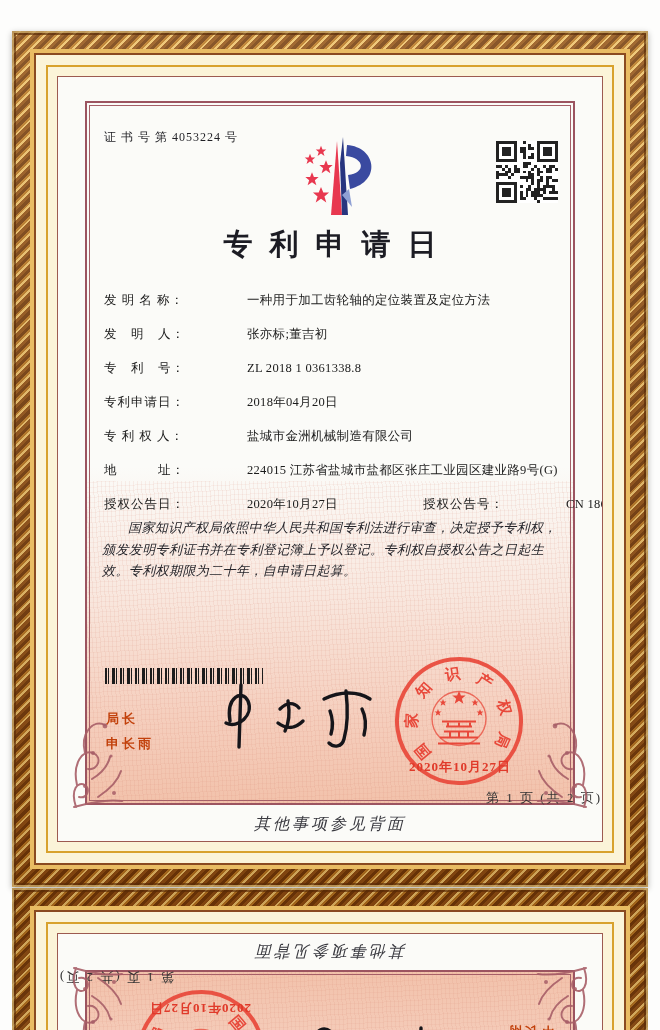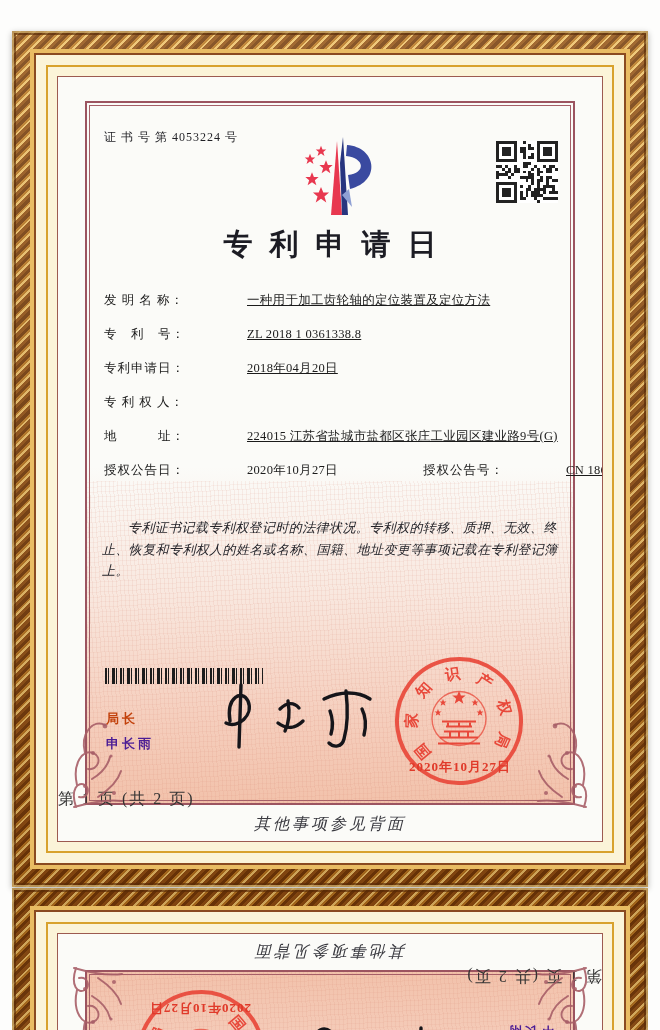--- a/index.html
+++ b/index.html
@@ -32,43 +32,43 @@
 
   .cert-no{position:absolute;left:46px;top:52px;font-size:12px;letter-spacing:1px;color:#1f1f24;}
   .logo{position:absolute;left:232px;top:56px;width:92px;height:90px;}
   .qr{position:absolute;left:438px;top:64px;width:62px;height:62px;background:#fff;}
   .title{position:absolute;left:0;right:0;top:148px;text-align:center;font-size:29px;font-weight:700;
     letter-spacing:17px;text-indent:17px;color:#1c1c24;}
 
   .fields{position:absolute;left:46px;right:22px;top:214px;}
   .frow{display:flex;margin-bottom:15px;font-size:12.5px;line-height:19px;color:#1b1b1b;white-space:pre;gap:44px;}
   .flabel{flex:none;width:99px;letter-spacing:1px;}
-  .fval{letter-spacing:.3px;text-decoration:underline;}
+  .fval{letter-spacing:.3px;}
   .gval{flex:none;width:132px;letter-spacing:.3px;}
 
   .paras{position:absolute;left:44px;right:34px;top:440px;font-size:13px;line-height:21.5px;
     color:#24242a;font-style:italic;letter-spacing:.4px;}
   .paras p{margin:0;text-indent:2em;}
 
   .barcode{position:absolute;left:47px;top:591px;width:158px;height:16px;
     background:repeating-linear-gradient(90deg,#1c1c1c 0 2px,transparent 2px 3px,#1c1c1c 3px 4px,
       transparent 4px 7px,#1c1c1c 7px 10px,transparent 10px 11px,#1c1c1c 11px 12px,transparent 12px 15px);}
 
   .signer-title{position:absolute;left:48px;top:633px;font-size:13px;font-weight:600;color:#c2410c;letter-spacing:3px;}
-  .signer-name{position:absolute;left:48px;top:658px;font-size:13px;font-weight:600;color:#4c1d95;letter-spacing:3px;}
+  .signer-name{position:absolute;left:48px;top:658px;font-size:13px;font-weight:600;color:#c2410c;letter-spacing:3px;}
   .signature{position:absolute;left:150px;top:604px;width:190px;height:74;}
 
   .seal{position:absolute;left:337px;top:580px;width:128px;height:128px;z-index:2;}
   .seal-ring{position:absolute;inset:0;border:4px solid rgba(232,72,58,.92);border-radius:50%;transform:rotate(-8deg);}
   .ringch{position:absolute;left:50%;top:50%;font-size:15px;font-weight:700;color:#e8483a;}
   .emblem{position:absolute;left:50%;top:50%;transform:translate(-50%,-54%);}
   .seal-date{position:absolute;left:317px;top:681px;width:170px;text-align:center;font-weight:700;
     font-size:13px;color:#e03a2a;letter-spacing:1px;z-index:3;}
 
-  .page-num{position:absolute;left:0;right:0;top:712px;text-align:left;font-size:16px;color:#333;letter-spacing:2px;}
+  .page-num{position:absolute;left:0;right:0;top:712px;text-align:right;font-size:13px;color:#333;letter-spacing:2px;}
   .back-note{position:absolute;left:0;right:0;top:737px;text-align:center;font-size:16px;color:#3a3a40;
     font-style:italic;letter-spacing:3px;}
 
   .fl{position:absolute;z-index:1;}
   .fl-left{left:10px;top:612px;}
   .fl-right{right:10px;top:612px;transform:scaleX(-1);}
 </style>
 </head>
 <body>
 
@@ -260,44 +260,49 @@
                 </svg></div>
 
             <div class="title">专利申请日</div>
 
             <div class="fields">
               <div class="frow">
                 <span class="flabel">发 明 名 称：</span>
                 <span class="fval">一种用于加工齿轮轴的定位装置及定位方法</span>
               </div>
               <div class="frow">
+                <span class="flabel">发　明　人：</span>
+                <span class="fval">张亦标;董吉初</span>
+              </div>
+              <div class="frow">
                 <span class="flabel">专　利　号：</span>
                 <span class="fval">ZL 2018 1 0361338.8</span>
               </div>
               <div class="frow">
                 <span class="flabel">专利申请日：</span>
                 <span class="fval">2018年04月20日</span>
               </div>
               <div class="frow">
                 <span class="flabel">专 利 权 人：</span>
+                <span class="fval">盐城市金洲机械制造有限公司</span>
               </div>
               <div class="frow">
                 <span class="flabel">地　　　址：</span>
                 <span class="fval">224015 江苏省盐城市盐都区张庄工业园区建业路9号(G)</span>
               </div>
               <div class="frow">
                 <span class="flabel">授权公告日：</span>
                 <span class="gval">2020年10月27日</span>
                 <span class="flabel">授权公告号：</span>
                 <span class="fval">CN 186575060 B</span>
               </div>
             </div>
 
             <div class="paras">
-              <p>专利证书记载专利权登记时的法律状况。专利权的转移、质押、无效、终止、恢复和专利权人的姓名或名称、国籍、地址变更等事项记载在专利登记簿上。</p>
+              <p>国家知识产权局依照中华人民共和国专利法进行审查，决定授予专利权，颁发发明专利证书并在专利登记簿上予以登记。专利权自授权公告之日起生效。专利权期限为二十年，自申请日起算。</p>
             </div>
 
             <div class="barcode"></div>
 
             <div class="signer-title">局长</div>
             <div class="signer-name">申长雨</div>
 
             <svg class="signature" width="190" height="74" viewBox="0 0 190 74">
               <g fill="none" stroke="#15151a" stroke-width="3.4" stroke-linecap="round" stroke-linejoin="round">
                 <path d="M22,40 C18,16 34,8 40,20 C46,34 30,48 18,42"></path>

